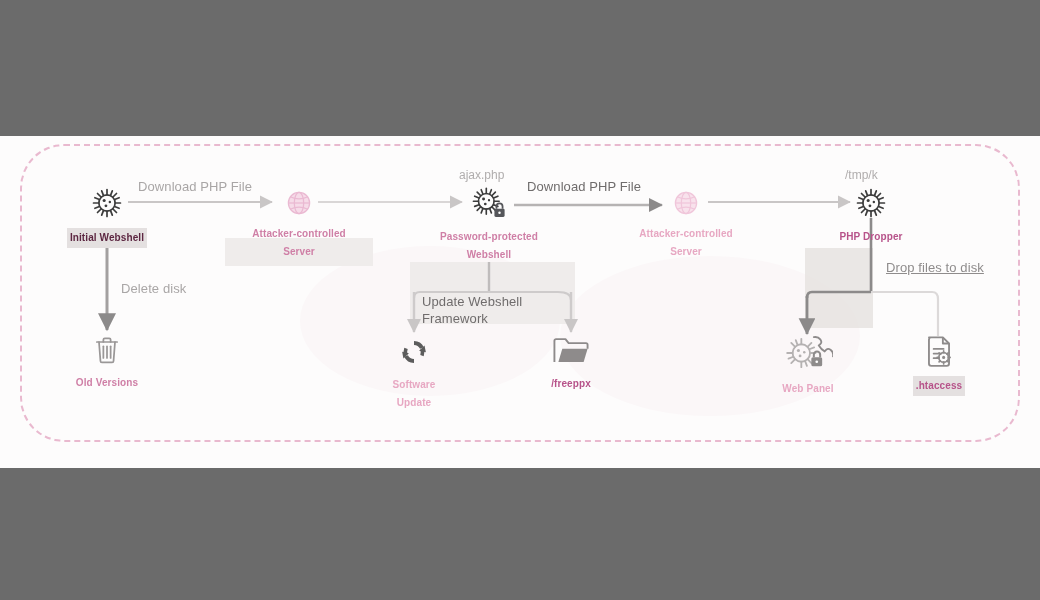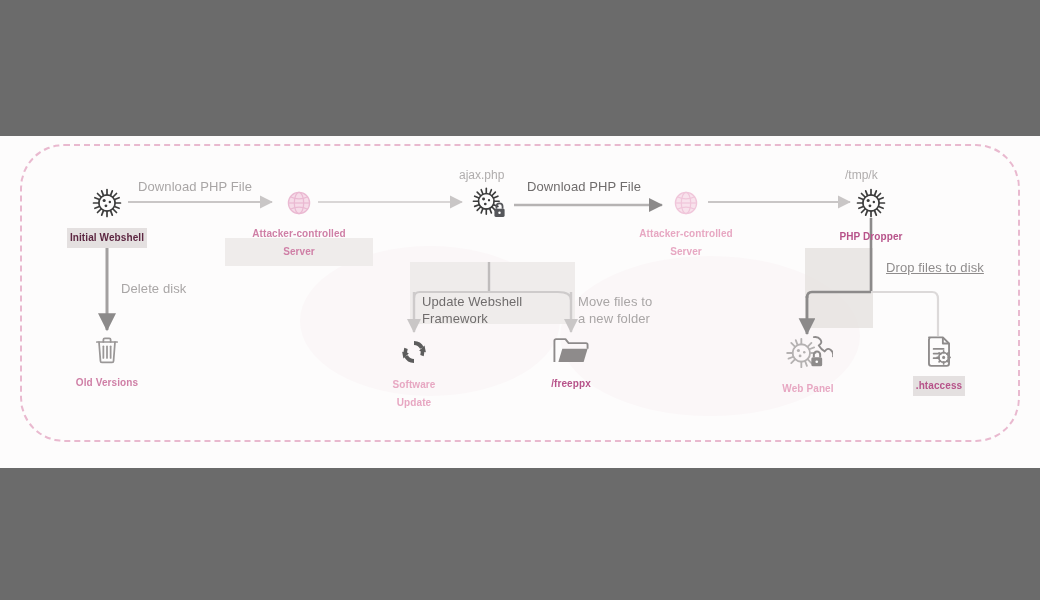--- a/index.html
+++ b/index.html
@@ -123,24 +123,20 @@
 
   <div class="edge-lbl" style="left:138px;top:178px;">Download PHP File</div>
   <div class="edge-lbl dk" style="left:527px;top:178px;">Download PHP File</div>
   <div class="edge-lbl" style="left:121px;top:280px;">Delete disk</div>
 
   <div style="position:absolute;left:422px;top:293px;">
     <div class="edge-lbl dk" style="position:static;">Update Webshell</div>
     <div class="edge-lbl dk" style="position:static;">Framework</div>
   </div>
 
-  <div style="position:absolute;left:578px;top:293px;">
-    <div class="edge-lbl" style="position:static;">Move files to</div>
-    <div class="edge-lbl" style="position:static;">a new folder</div>
-  </div>
 
   <div class="edge-lbl" style="left:886px;top:259px;color:#8f8c8c;text-decoration:underline;">Drop files to disk</div>
 
   <div class="node" style="left:57px;top:186px;width:100px;">
     <span class="icon">
       <svg width="34" height="34" viewBox="0 0 48 48" aria-hidden="true">
         <g stroke="#3c3c3c" stroke-width="2.4" fill="none" stroke-linecap="round">
           <circle cx="24" cy="24" r="11.5"></circle>
           <line x1="24" y1="12.5" x2="24" y2="5"></line>
           <line x1="24" y1="35.5" x2="24" y2="43"></line>
@@ -213,20 +209,22 @@
           <circle cx="28" cy="20.5" r="1.7"></circle>
           <circle cx="22.5" cy="26" r="2"></circle>
         </g>
         <g>
           <rect x="36" y="33" width="15" height="12" rx="2" fill="#55565a"></rect>
           <path d="M39,33 v-3.5 a4.5,4.5 0 0 1 9,0 V33" fill="none" stroke="#55565a" stroke-width="2.6"></path>
           <circle cx="43.5" cy="39" r="1.8" fill="#ffffff"></circle>
         </g>
       </svg>
     </span>
+    <div class="lbl lbl-pink wrap" style="margin-top:2px;">Password-protected</div>
+    <div class="lbl lbl-pink wrap">Webshell</div>
   </div>
 
   <div class="node" style="left:595px;top:188px;width:182px;">
     <span class="icon">
       <svg width="30" height="30" viewBox="0 0 48 48" aria-hidden="true">
         <circle cx="24" cy="24" r="17" fill="#f8e2ec"></circle>
         <g stroke="#f0c6da" stroke-width="2" fill="none">
           <circle cx="24" cy="24" r="17"></circle>
           <ellipse cx="24" cy="24" rx="7.5" ry="17"></ellipse>
           <line x1="7" y1="24" x2="41" y2="24"></line>

